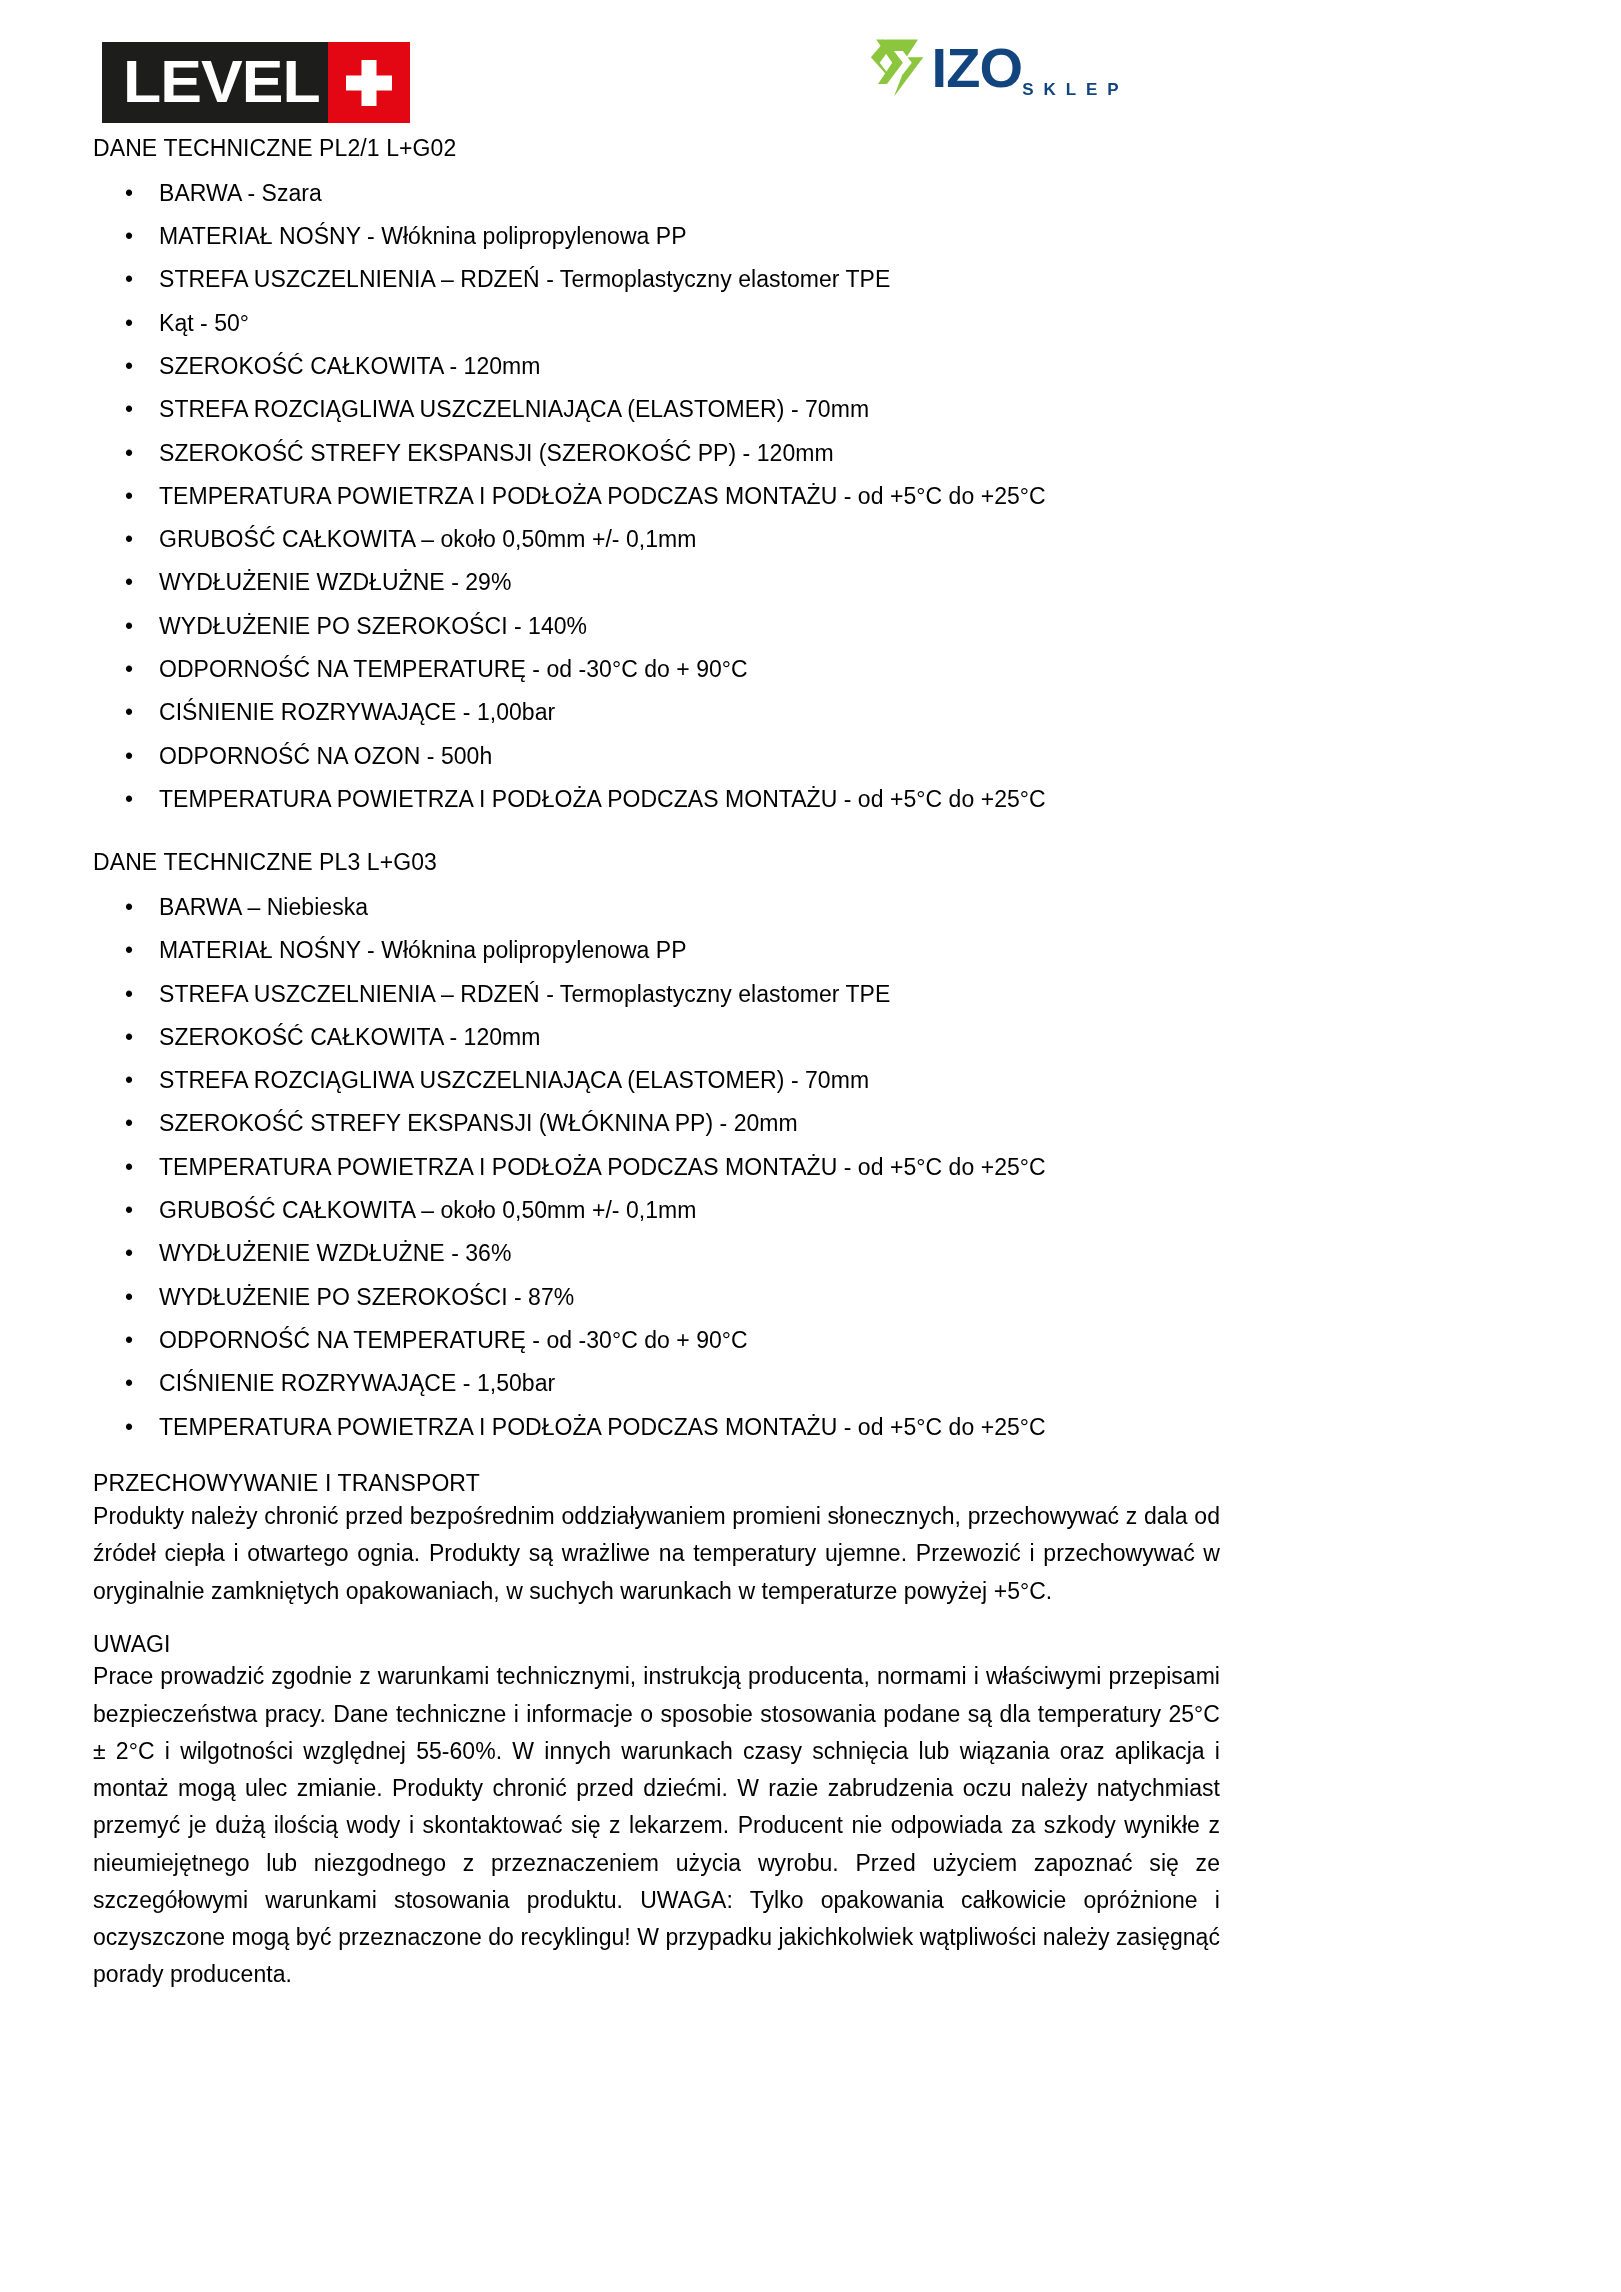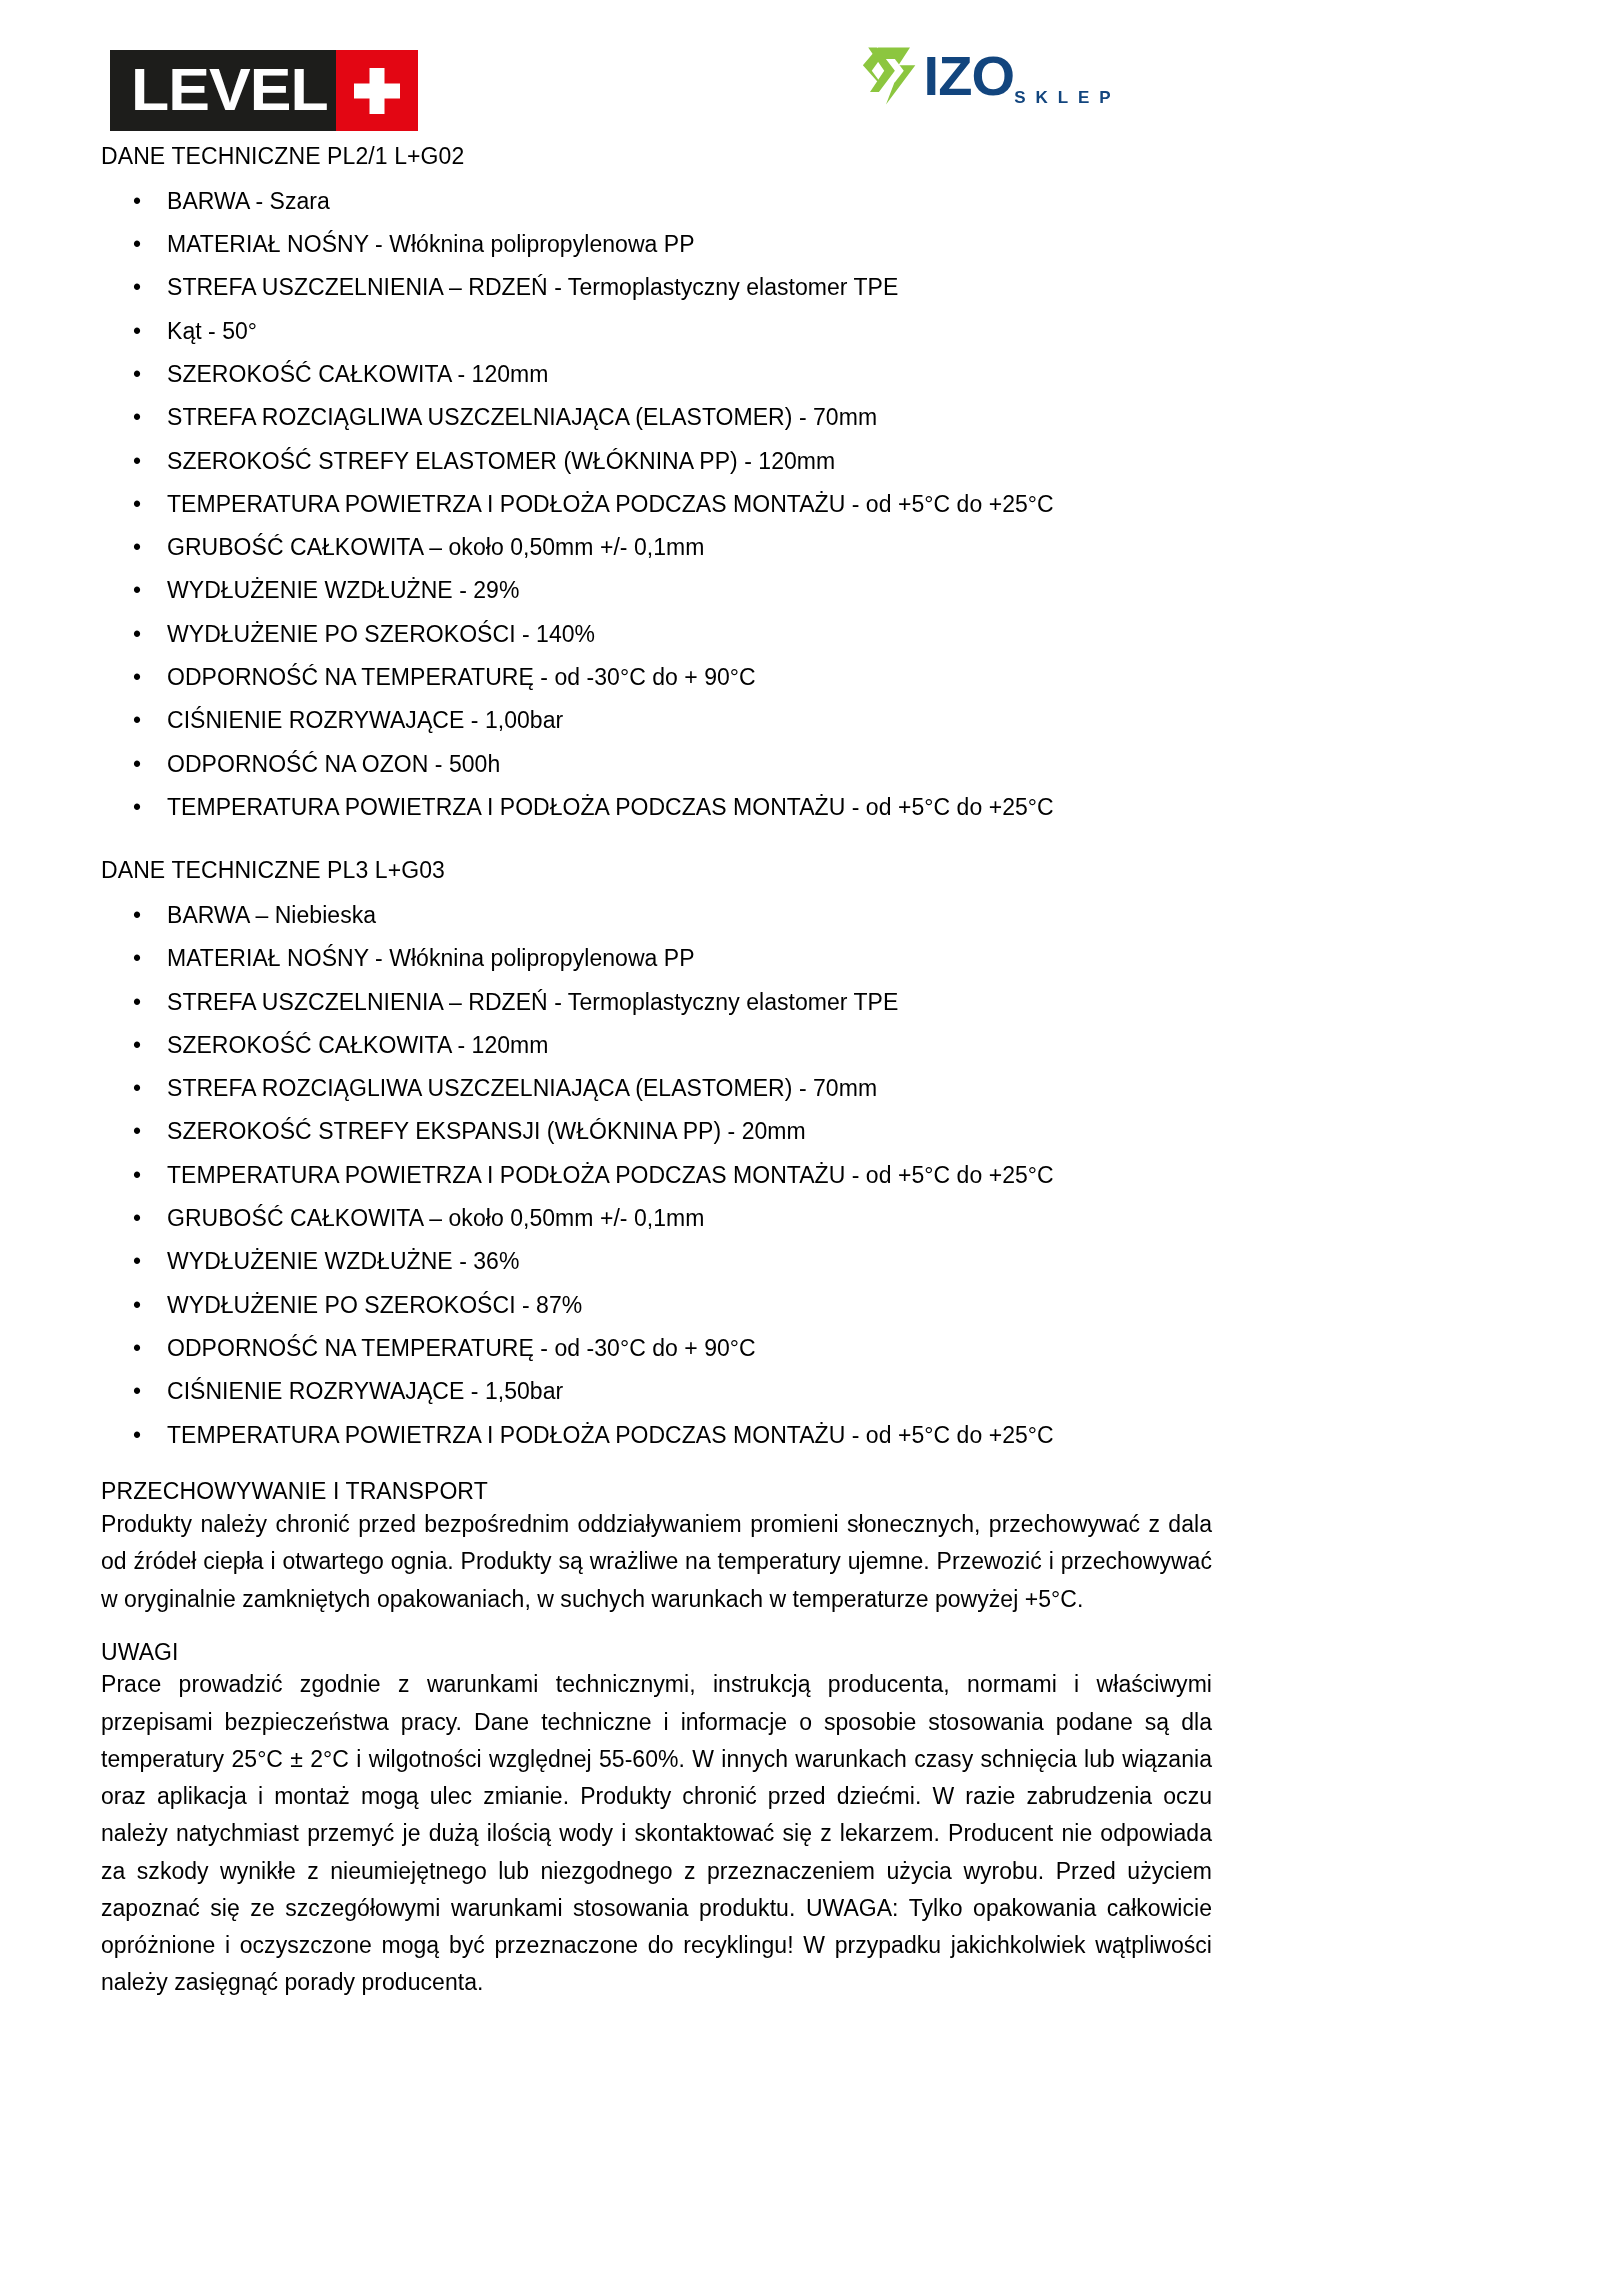--- a/index.html
+++ b/index.html
@@ -12,21 +12,21 @@
     height: 2293px;
     font-family: "Liberation Sans", sans-serif;
     color: #000000;
     position: relative;
     overflow: hidden;
   }
   .page {
     width: 1310px;
     height: 2293px;
     box-sizing: border-box;
-    padding: 8px;
+    padding: 0;
     position: relative;
   }
 
   
   .header {
     position: relative;
     height: 134px;
     padding: 0 90px 0 90px;
     display: flex;
     align-items: flex-start;
@@ -205,21 +205,21 @@
 
     <h2 class="section-head">DANE TECHNICZNE PL2/1 L+G02</h2>
 
     <ul class="spec-list list-top-gap">
       <li>BARWA - Szara</li>
       <li>MATERIAŁ NOŚNY - Włóknina polipropylenowa PP</li>
       <li>STREFA USZCZELNIENIA – RDZEŃ - Termoplastyczny elastomer TPE</li>
       <li>Kąt - 50°</li>
       <li>SZEROKOŚĆ CAŁKOWITA - 120mm</li>
       <li>STREFA ROZCIĄGLIWA USZCZELNIAJĄCA (ELASTOMER) - 70mm</li>
-      <li>SZEROKOŚĆ STREFY ELASTOMER (WŁÓKNINA PP) - 120mm</li>
+      <li>SZEROKOŚĆ STREFY EKSPANSJI (SZEROKOŚĆ PP) - 120mm</li>
       <li>TEMPERATURA POWIETRZA I PODŁOŻA PODCZAS MONTAŻU - od +5°C do +25°C</li>
       <li>GRUBOŚĆ CAŁKOWITA – około 0,50mm +/- 0,1mm</li>
       <li>WYDŁUŻENIE WZDŁUŻNE - 29%</li>
       <li>WYDŁUŻENIE PO SZEROKOŚCI - 140%</li>
       <li>ODPORNOŚĆ NA TEMPERATURĘ - od -30°C do + 90°C</li>
       <li>CIŚNIENIE ROZRYWAJĄCE - 1,00bar</li>
       <li>ODPORNOŚĆ NA OZON - 500h</li>
       <li>TEMPERATURA POWIETRZA I PODŁOŻA PODCZAS MONTAŻU - od +5°C do +25°C</li>
     </ul>
 

